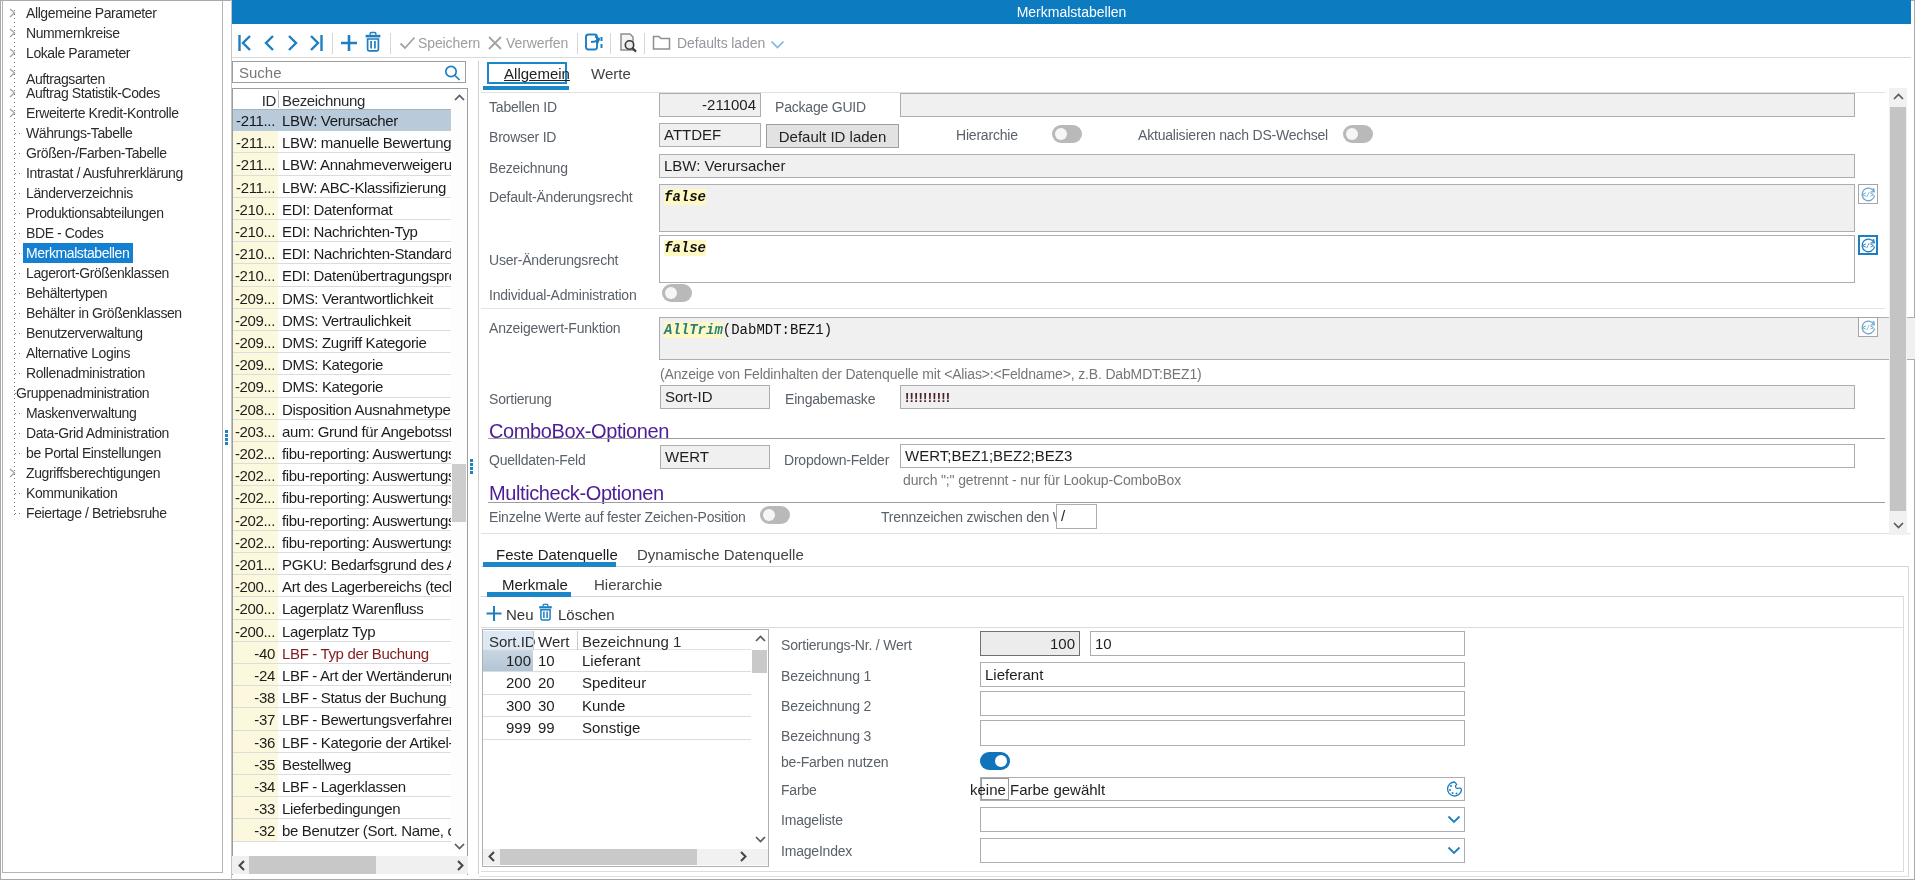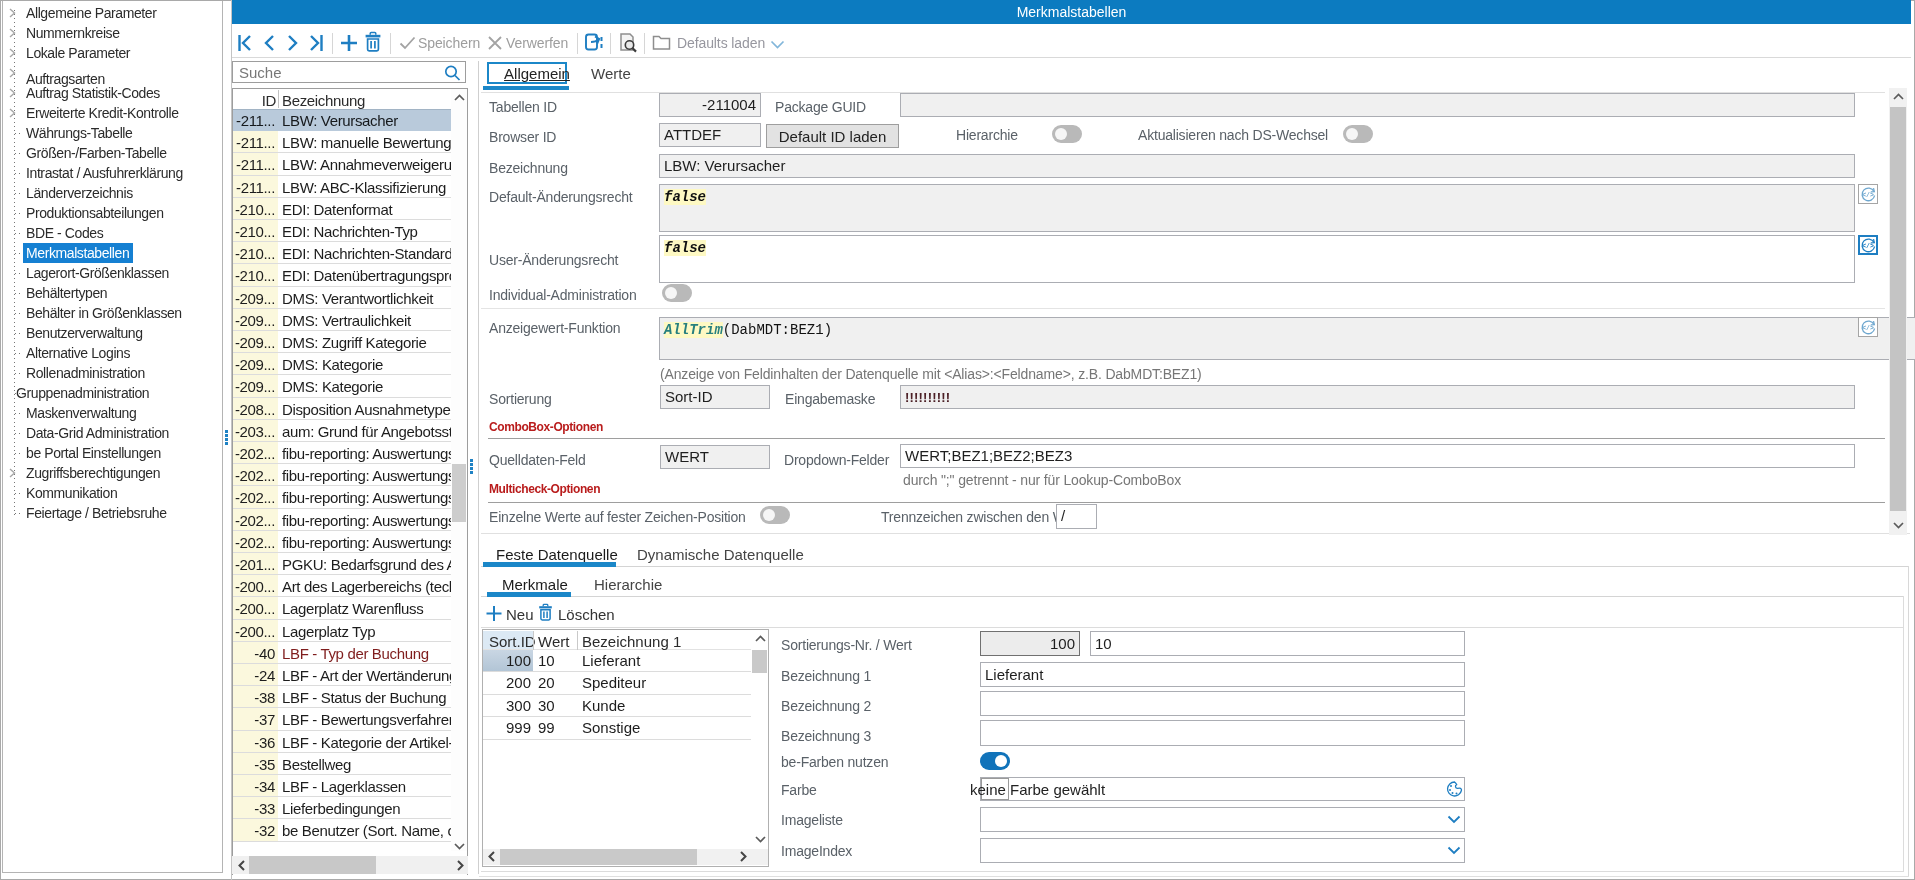--- a/index.html
+++ b/index.html
@@ -4,21 +4,21 @@
 *{margin:0;padding:0;box-sizing:border-box;}
 html,body{width:1915px;height:880px;overflow:hidden;background:#fff;
   font-family:"Liberation Sans",sans-serif;font-size:15px;color:#333;}
 .abs{position:absolute;}
 .lbl{position:absolute;color:#5a6168;white-space:nowrap;font-size:14px;letter-spacing:-0.2px;}
 .inp{position:absolute;border:1px solid #abadb3;background:#f0f0f0;
   font-size:15px;color:#1e1e1e;white-space:nowrap;overflow:hidden;}
 .inpw{position:absolute;border:1px solid #abadb3;background:#fff;
   font-size:15px;color:#1e1e1e;white-space:nowrap;overflow:hidden;}
 .hint{position:absolute;color:#767676;white-space:nowrap;font-size:14px;letter-spacing:-0.15px;}
-.sect{position:absolute;color:#b91c1c;font-weight:bold;font-size:12px;letter-spacing:-0.4px;white-space:nowrap;}
+.sect{position:absolute;color:#4c1d95;font-weight:normal;font-size:20px;letter-spacing:-0.4px;white-space:nowrap;}
 .mono{font-family:"Liberation Mono",monospace;}
 .hl{background:#fef9c3;}
 .togoff{position:absolute;width:30px;height:18px;border-radius:9px;background:#b9b9b9;}
 .togoff:before{content:"";position:absolute;left:3px;top:3px;width:12px;height:12px;border-radius:6px;background:#f6f6f6;}
 .togon{position:absolute;width:30px;height:18px;border-radius:9px;background:#1173ba;}
 .togon:before{content:"";position:absolute;right:3px;top:3px;width:12px;height:12px;border-radius:6px;background:#fff;}
 .vline{position:absolute;width:1px;background:#c9c9c9;}
 .hline{position:absolute;height:1px;background:#d9d9d9;}
 .treerow{position:absolute;left:0;width:223px;height:20px;white-space:nowrap;color:#2b2b2b;font-size:14px;letter-spacing:-0.4px;}
 .grtxt{font-size:15px;letter-spacing:-0.35px;}

